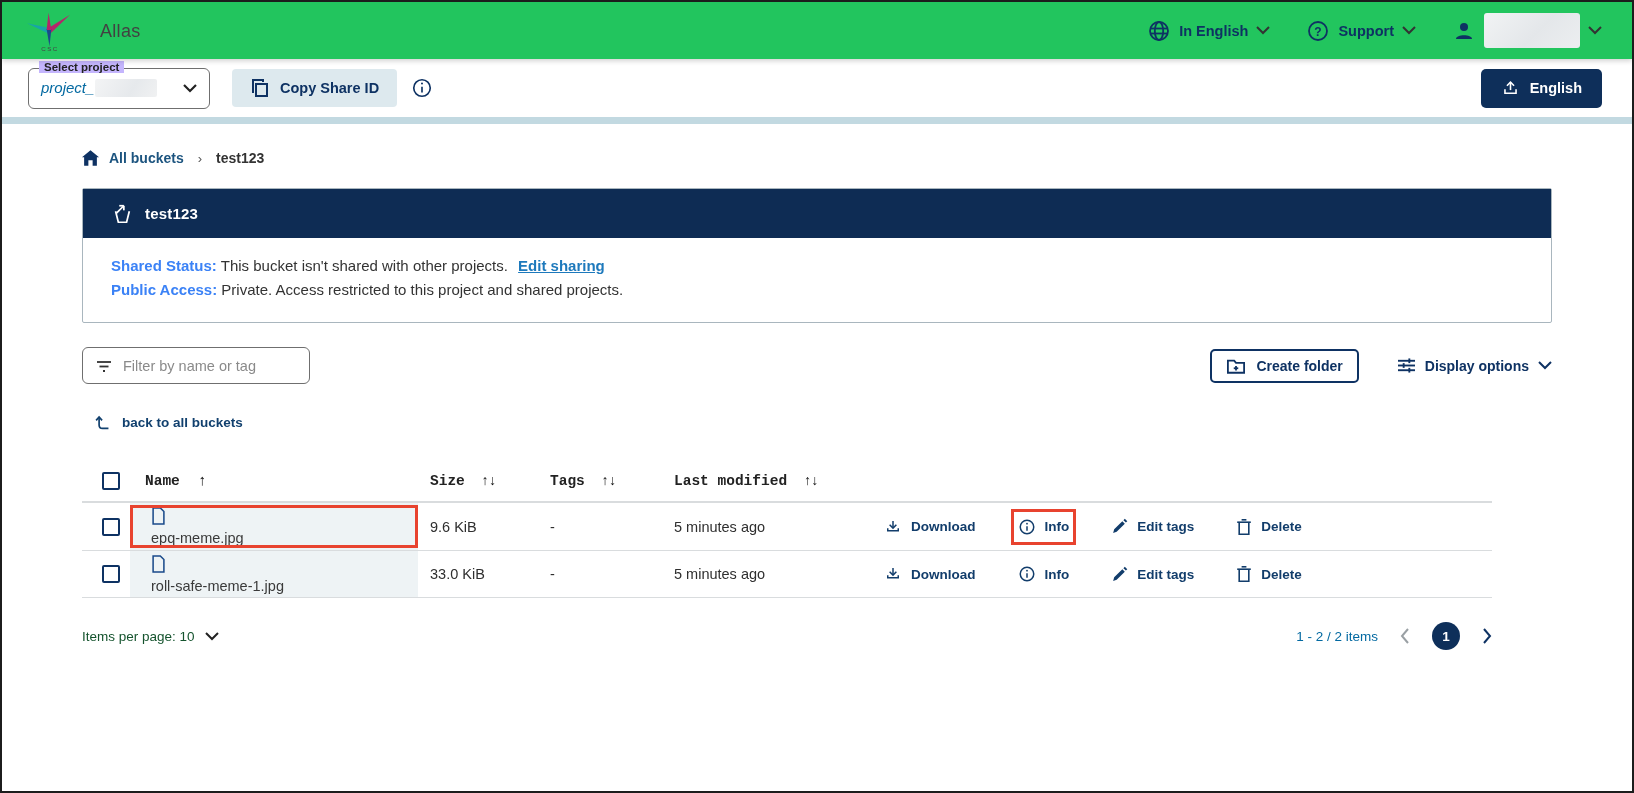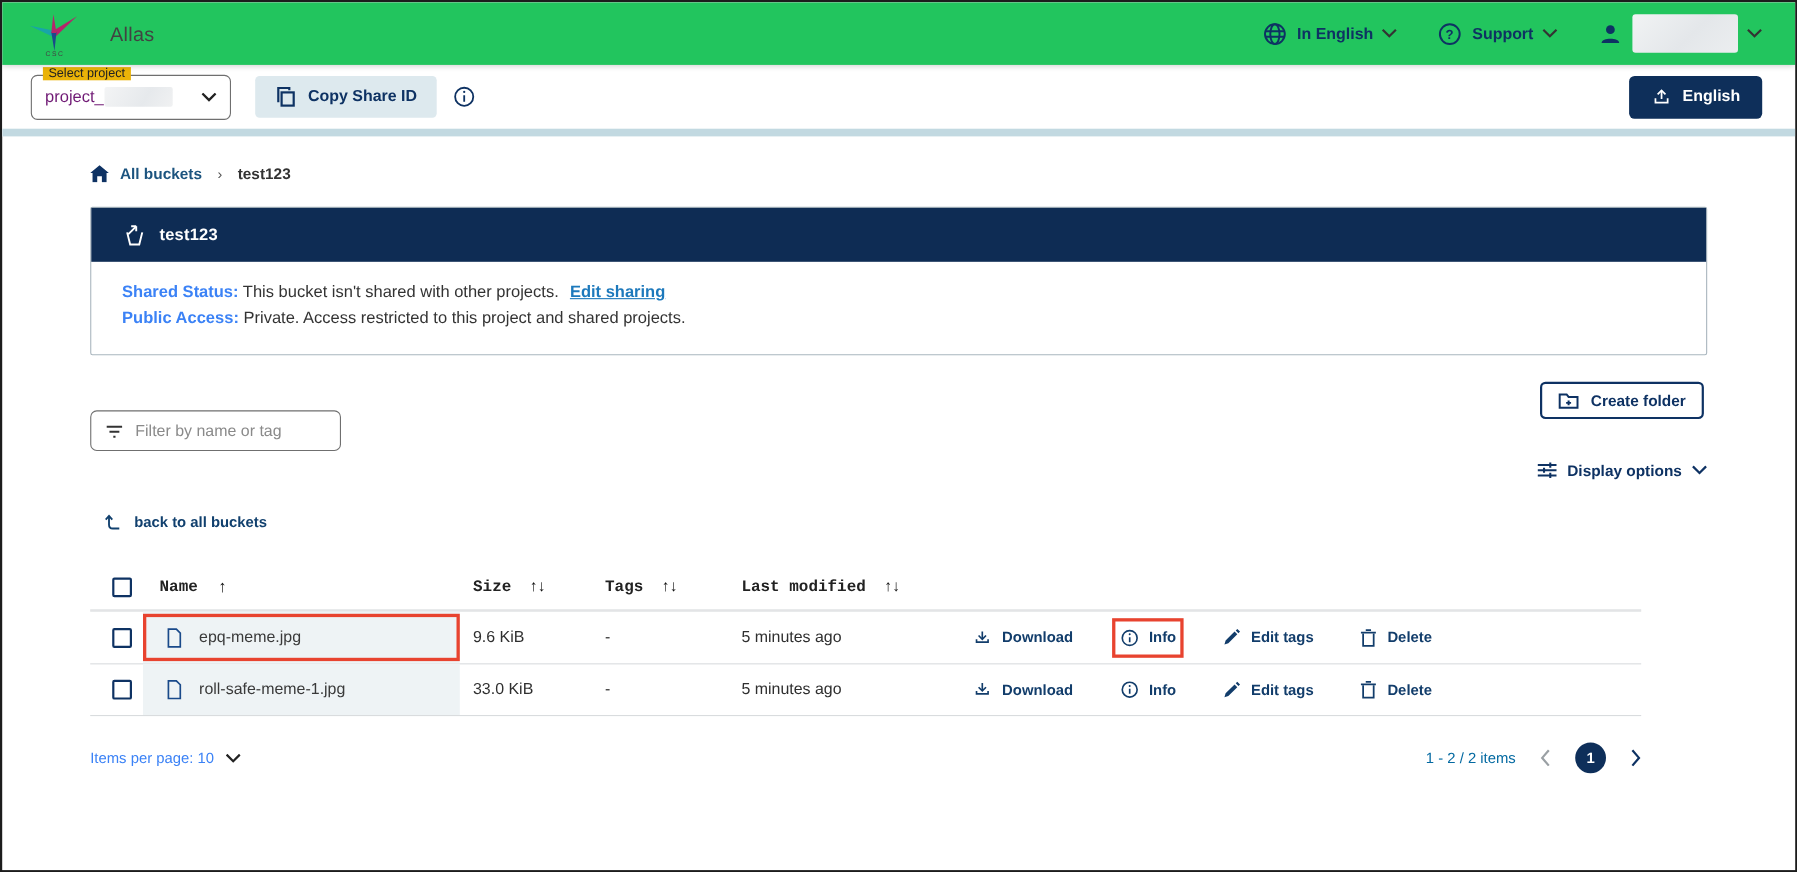--- a/index.html
+++ b/index.html
@@ -46,24 +46,24 @@
   }
   .project-select {
     position: relative;
     width: 182px; height: 41px;
     border: 1px solid #6f6f6f; border-radius: 6px;
     display:flex; align-items:center; padding: 0 12px;
     cursor:pointer; background:#fff;
   }
   .project-select .legend {
     position:absolute; top:-8px; left:10px;
-    background:#eab308; padding: 0 5px;
-    font-size: 11.5px; color:#222; font-weight:400;
-  }
-  .project-select .value { font-size: 15px; color:#701a75; display:flex; align-items:flex-end; }
+    background:#c4b5fd; padding: 0 5px;
+    font-size: 11.5px; color:#222; font-weight:700;
+  }
+  .project-select .value { font-size: 15px; color:#0369a1; display:flex; align-items:flex-start;font-style:italic; }
   .blur-chip { width: 62px; height: 18px; border-radius:2px; margin-left:1px;
     background: linear-gradient(120deg,#f3f4f5, #e6e9ec 60%, #f0f1f2); }
   .project-select .chev { margin-left:auto; }
   .btn-light {
     margin-left: 22px;
     display:flex; align-items:center; gap:10px;
     background: #dde9ee; color:#0e3263;
     font-weight: 700; font-size: 14.5px;
     padding: 9px 18px; border-radius: 4px; border:none; cursor:pointer;justify-content:space-between;
   }
@@ -98,21 +98,21 @@
   .filter-box {
     width: 228px; height: 37px;
     border: 1px solid #6f6f6f; border-radius: 6px;
     display:flex; align-items:center; gap: 10px; padding: 0 12px; background:#fff;
   }
   .filter-box input {
     border:none; outline:none; font-size: 14.5px; color:#333; width: 100%;
     font-family: "Liberation Sans", sans-serif;
   }
   .filter-box input::placeholder { color: #8a8a8a; }
-  .controls-right { margin-left:auto; display:flex; align-items:center; gap: 38px; flex-direction: column; }
+  .controls-right { margin-left:auto; display:flex; align-items:center; gap: 38px; }
   .btn-outline {
     display:flex; align-items:center; gap: 10px;
     border: 2px solid #0e3263; color:#0e3263; background:#fff;
     font-weight:700; font-size:14px; padding: 6px 14px; border-radius: 5px; cursor:pointer;
   }
   .display-options { display:flex; align-items:center; gap: 9px; color:#0e3263; font-weight:700; font-size:14px; cursor:pointer; }
 
   .back-link { margin-top: 30px; margin-left: 12px; display:inline-flex; align-items:center; gap: 11px;
     color:#11406e; font-weight:700; font-size: 13.5px; cursor:pointer; }
 
@@ -130,29 +130,29 @@
   .col-actions { flex: 1; display:flex; align-items:center; gap: 34px; }
   .checkbox { width: 18px; height: 18px; border: 2px solid #0e3263; border-radius: 2px; background:#fff; cursor:pointer; }
   .sort-one { font-size: 15px; color:#111; font-weight:700; }
   .sort-both { font-size: 14px; color:#111; letter-spacing:-1px; }
   .data-row { border-top: 1px solid #d9dcde; height: 48px; }
   .data-row:last-of-type { border-bottom: 1px solid #d9dcde; }
   .name-cell-bg {
     position:absolute; left:0; top:0; right:12px; bottom:0;
     background:#eef3f5;
   }
-  .name-inner { position:relative; display:flex; align-items:center; gap: 15px; padding-left: 21px; color:#3a3a3a; }
+  .name-inner { position:relative; display:flex; align-items:flex-start; gap: 5px; padding-left: 21px; color:#3a3a3a;flex-direction:column; }
   .row-val { color:#2f2f2f; }
   .action { display:flex; align-items:center; gap: 9px; color:#123d6b; font-weight:700; font-size:13.5px; cursor:pointer; position:relative; padding: 6px 4px; }
   .red-outline { outline: 3px solid #e8432f; outline-offset: 0px; }
   .red-outline-cell { position:absolute; left:0; top:2px; right:12px; bottom:2px; border: 3px solid #e8432f; pointer-events:none; }
 
   
   .table-footer { margin-top: 24px; width: 1410px; display:flex; align-items:center; }
-  .ipp { display:flex; align-items:center; gap: 10px; font-size: 13.5px; color:#3b82f6; cursor:pointer; }
+  .ipp { display:flex; align-items:center; gap: 10px; font-size: 13.5px; color:#14532d; cursor:pointer; }
   .pager { margin-left:auto; display:flex; align-items:center; gap: 22px; }
   .range { font-size: 13.5px; color:#0369a1; }
   .pg-prev { color:#9aa0a4; cursor:default; }
   .pg-next { color:#0e3263; cursor:pointer; }
   .page-circle {
     width: 28px; height: 28px; border-radius: 50%;
     background:#0e2f5a; color:#fff; font-size: 13.5px; font-weight:700;
     display:flex; align-items:center; justify-content:center; cursor:pointer;
   }
 </style>

